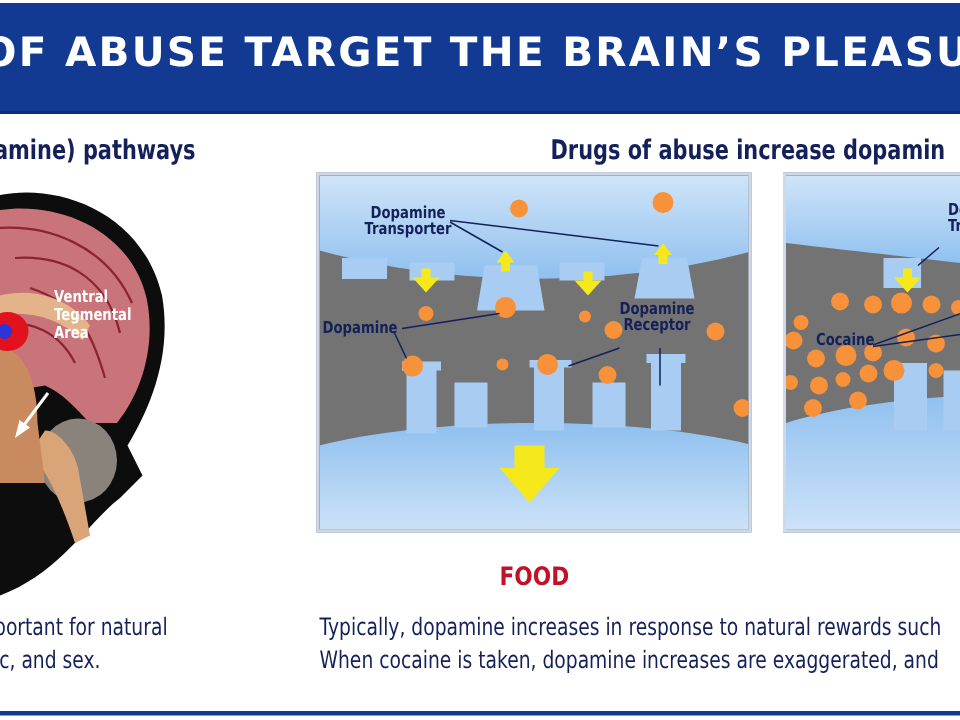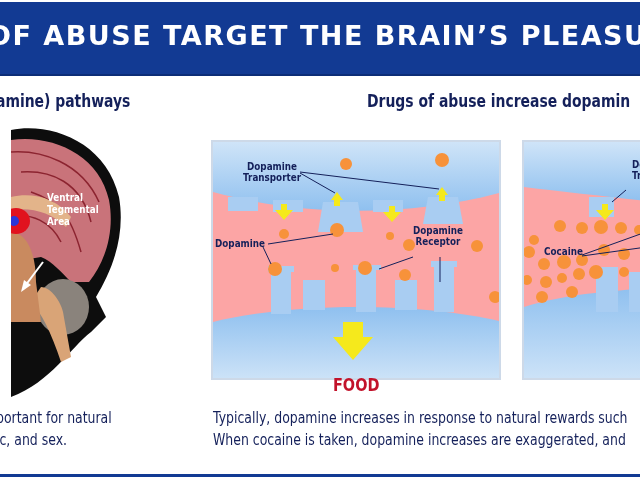--- a/index.html
+++ b/index.html
@@ -1,21 +1,21 @@
 <!DOCTYPE html>
 <html><head>
 <meta charset="utf-8">
 <style>
   html, body { margin:0; padding:0; }
   body { width:640px; height:480px; overflow:hidden; background:#ffffff; position:relative; font-family:"Liberation Sans", sans-serif; }
   .banner { position:absolute; left:0; top:2px; width:640px; height:72px; background:#123a93; border-bottom:2px solid #0c2d77; }
   .banner-title { position:absolute; left:-12px; top:18px; white-space:nowrap; color:#ffffff; font-family:"DejaVu Sans", sans-serif; font-weight:bold; font-size:27px; letter-spacing:1.5px; }
   .heading { position:absolute; white-space:nowrap; color:#14205a; font-family:"DejaVu Sans Condensed","DejaVu Sans", sans-serif; font-weight:bold; font-size:18px; transform:scaleX(0.86); transform-origin:left top; }
-  .brain { position:absolute; left:11px; top:122px; width:110px; height:280px; }
-  .panel { position:absolute; top:140px; width:290px; height:240px; border:2px solid #cdd9e8; background:#fca5a5; overflow:hidden; box-sizing:border-box; }
+  .brain { position:absolute; left:0; top:122px; width:110px; height:280px; }
+  .panel { position:absolute; top:115px; width:290px; height:240px; border:2px solid #cdd9e8; background:#737373; overflow:hidden; box-sizing:border-box; }
   .panel svg { position:absolute; left:0; top:0; }
   .lbl { position:absolute; color:#14205a; font-weight:bold; font-size:11px; line-height:11px; text-align:center; font-family:"DejaVu Sans", sans-serif; transform:scaleX(0.8); transform-origin:left top; white-space:nowrap; }
   .food { position:absolute; left:333px; top:375px; color:#c2122a; font-weight:bold; font-size:17px; font-family:"DejaVu Sans", sans-serif; transform:scaleX(0.85); transform-origin:left top; }
   .para { position:absolute; color:#14205a; font-size:16px; line-height:22px; white-space:nowrap; font-family:"DejaVu Sans", sans-serif; transform:scaleX(0.78); transform-origin:left top; }
   .bottom-rule { position:absolute; left:0; top:474px; width:640px; height:3px; background:#123a93; }
 </style>
 </head>
 <body>
 
 <div class="banner">

